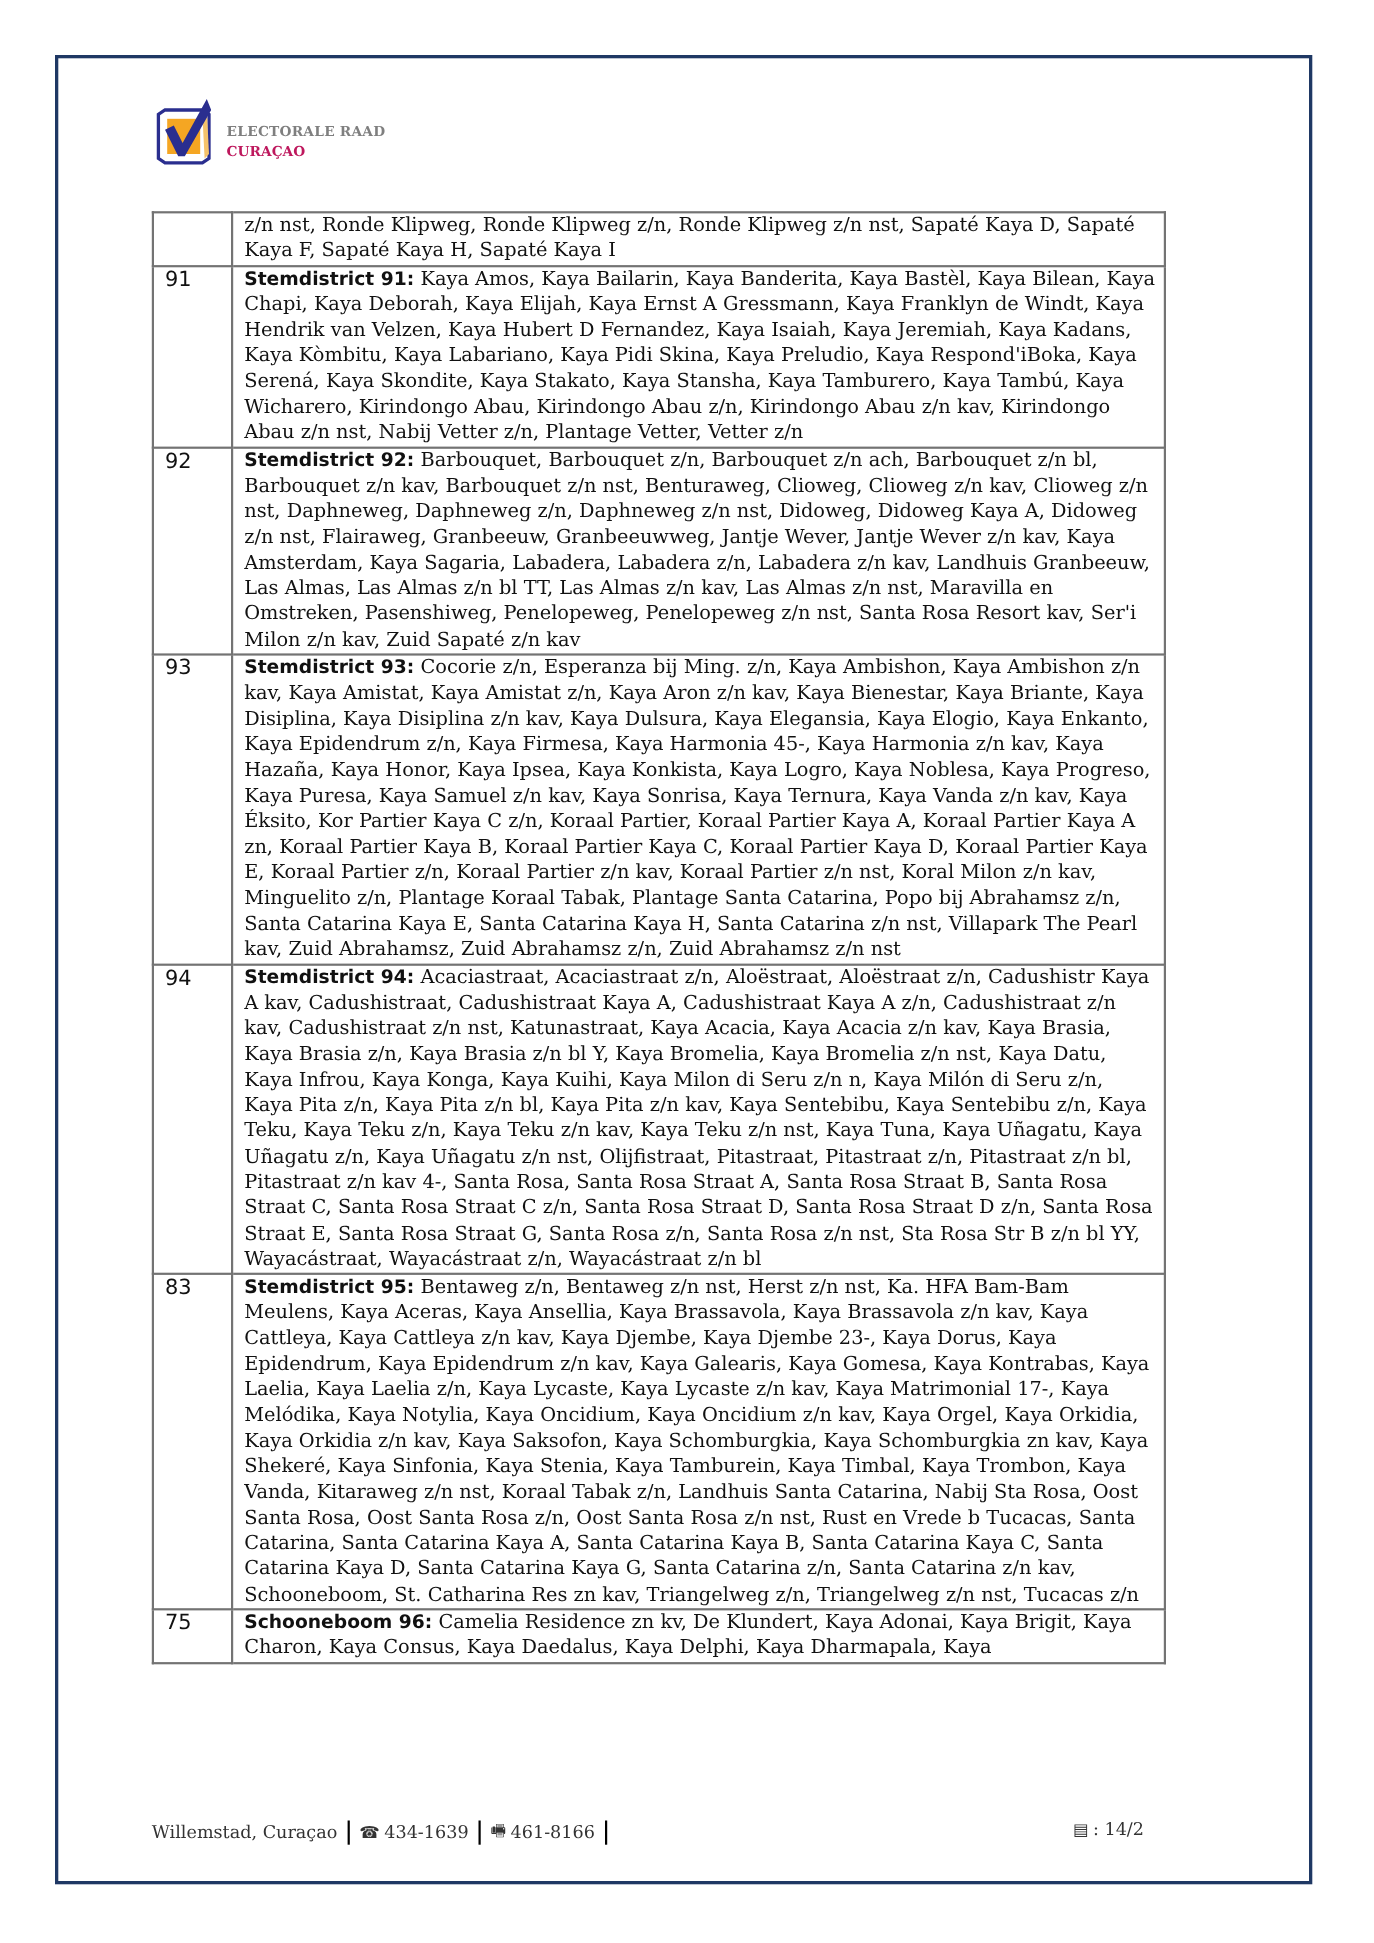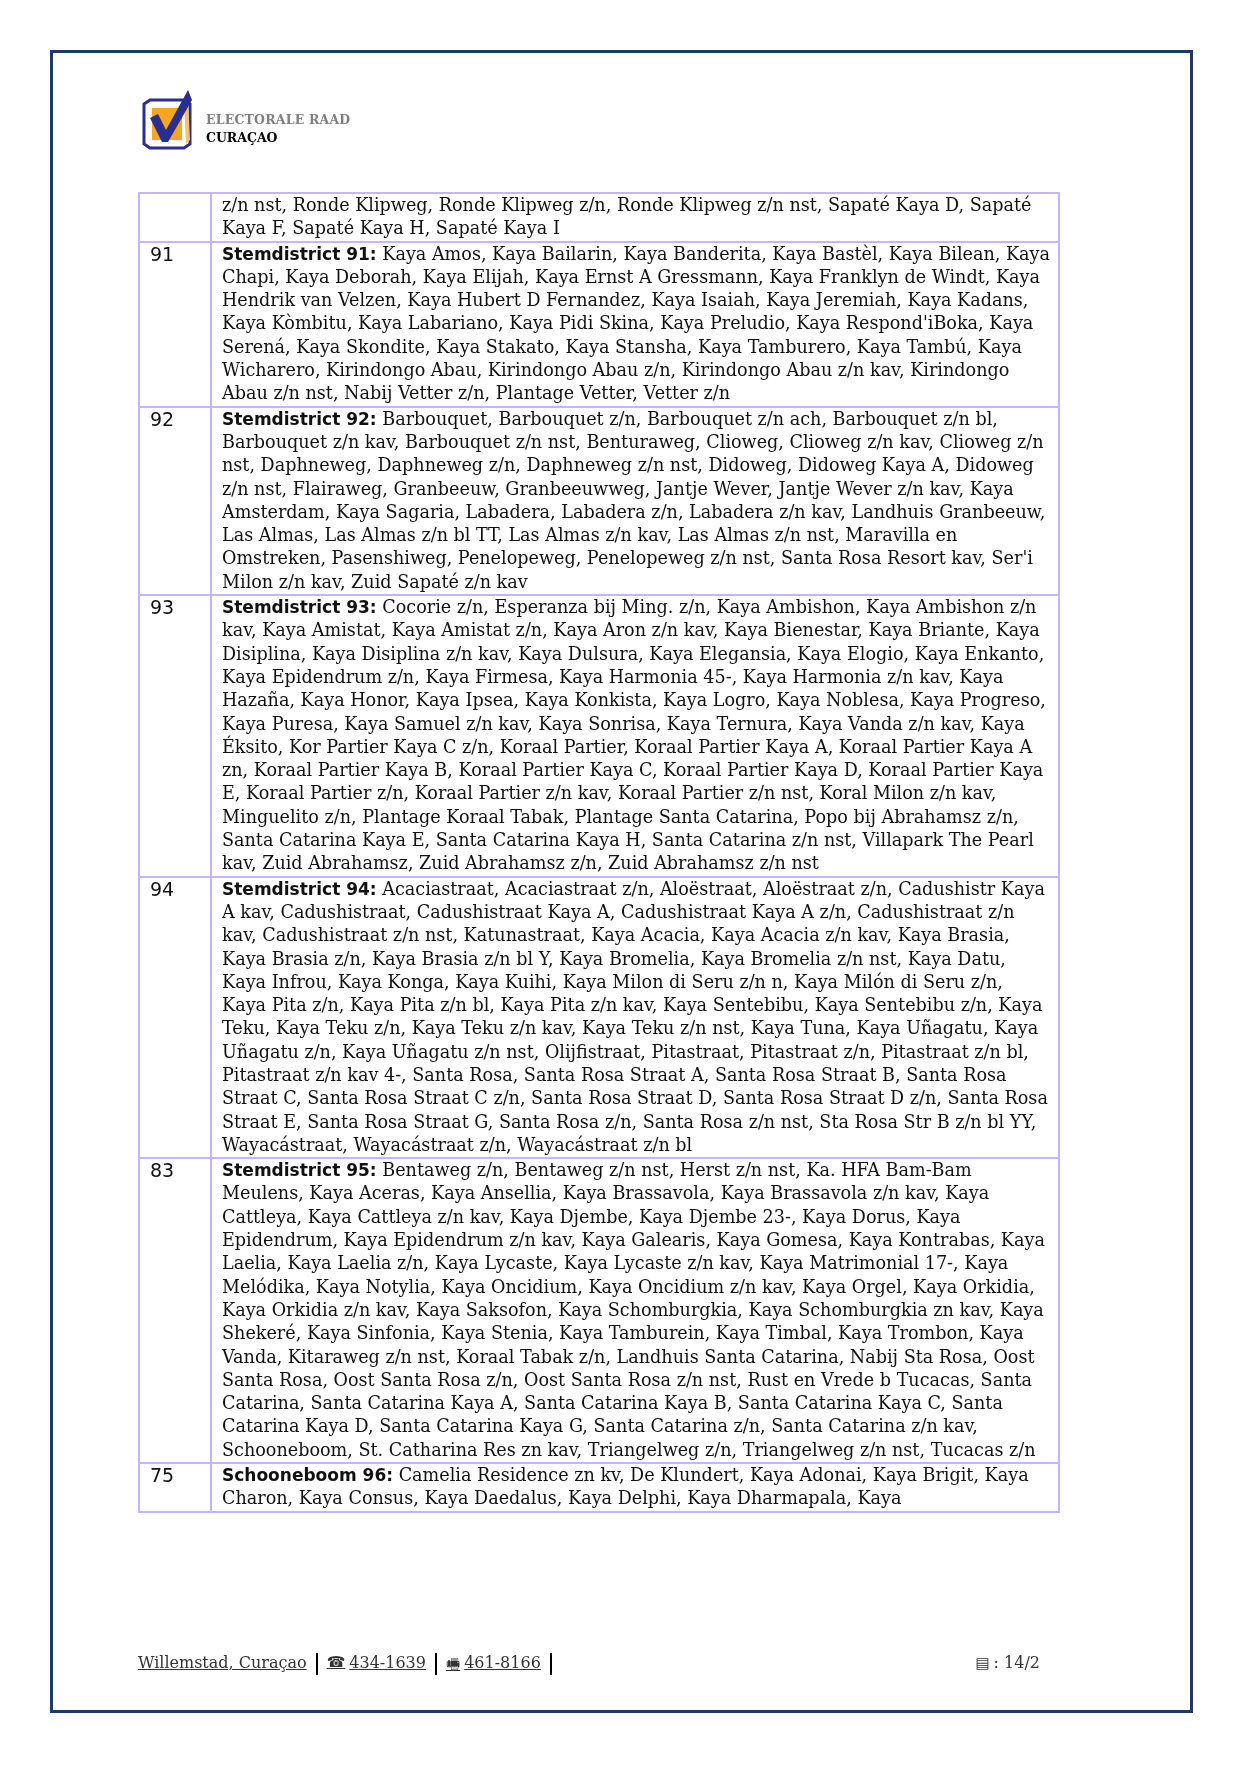--- a/index.html
+++ b/index.html
@@ -11,41 +11,41 @@
   .logo { position: absolute; left: 140px; top: 90px; width: 250px; height: 70px; }
   .logo svg { position: absolute; left: 0; top: 0; }
   .logo-line1 {
     position: absolute; left: 66px; top: 22px;
     font-family: "DejaVu Serif", serif; font-weight: bold; font-size: 12.5px;
     color: #7f7f7f; letter-spacing: 0.2px; white-space: nowrap;
   }
   .logo-line2 {
     position: absolute; left: 66px; top: 40px;
     font-family: "DejaVu Serif", serif; font-weight: bold; font-size: 12.5px;
-    color: #000000; white-space: nowrap;
+    color: #be185d; white-space: nowrap;
   }
   table.districts {
     position: absolute; left: 138px; top: 192px; width: 922px;
     border-collapse: collapse; table-layout: fixed;
     font-family: "DejaVu Serif", serif; font-size: 17.6px; line-height: 23.3px;
     color: #111;
   }
   table.districts td {
-    border: 2px solid #c4b5fd; vertical-align: top; padding: 0 6px 0 10px;
+    border: 2px solid #737373; vertical-align: top; padding: 0 6px 0 10px;
   }
   td.num {
     width: 54px; font-family: "DejaVu Sans", sans-serif; font-weight: normal;
     font-size: 19px; padding-left: 10px;
   }
   .dlabel { font-family: "DejaVu Sans", sans-serif; font-weight: bold; font-size: 17px; }
   .footer {
     position: absolute; left: 138px; top: 1653px; width: 922px; height: 28px;
     font-family: "DejaVu Serif", serif; font-size: 16px; color: #333;
   }
-  .footer .left { position: absolute; left: 0; top: 0; white-space: nowrap; display: flex; align-items: flex-start; text-decoration: underline; }
+  .footer .left { position: absolute; left: 0; top: 0; white-space: nowrap; display: flex; align-items: center; }
   .footer .sep { display: inline-block; width: 2px; height: 22px; background: #000; margin: 0 9px; }
   .footer .right { position: absolute; right: 20px; top: 0; white-space: nowrap; }
   .icon-glyph { font-family: "DejaVu Sans", sans-serif; font-size: 15px; margin-right: 4px; }
 </style>
 </head>
 <body>
 
 <div class="page-border"></div>
 
 <div class="logo">

